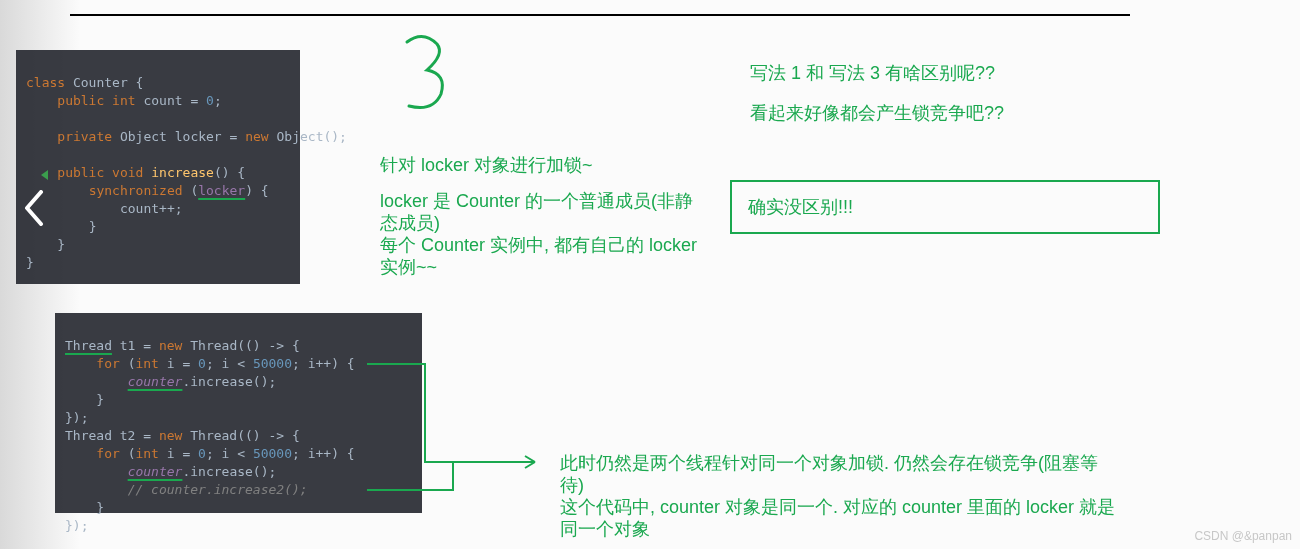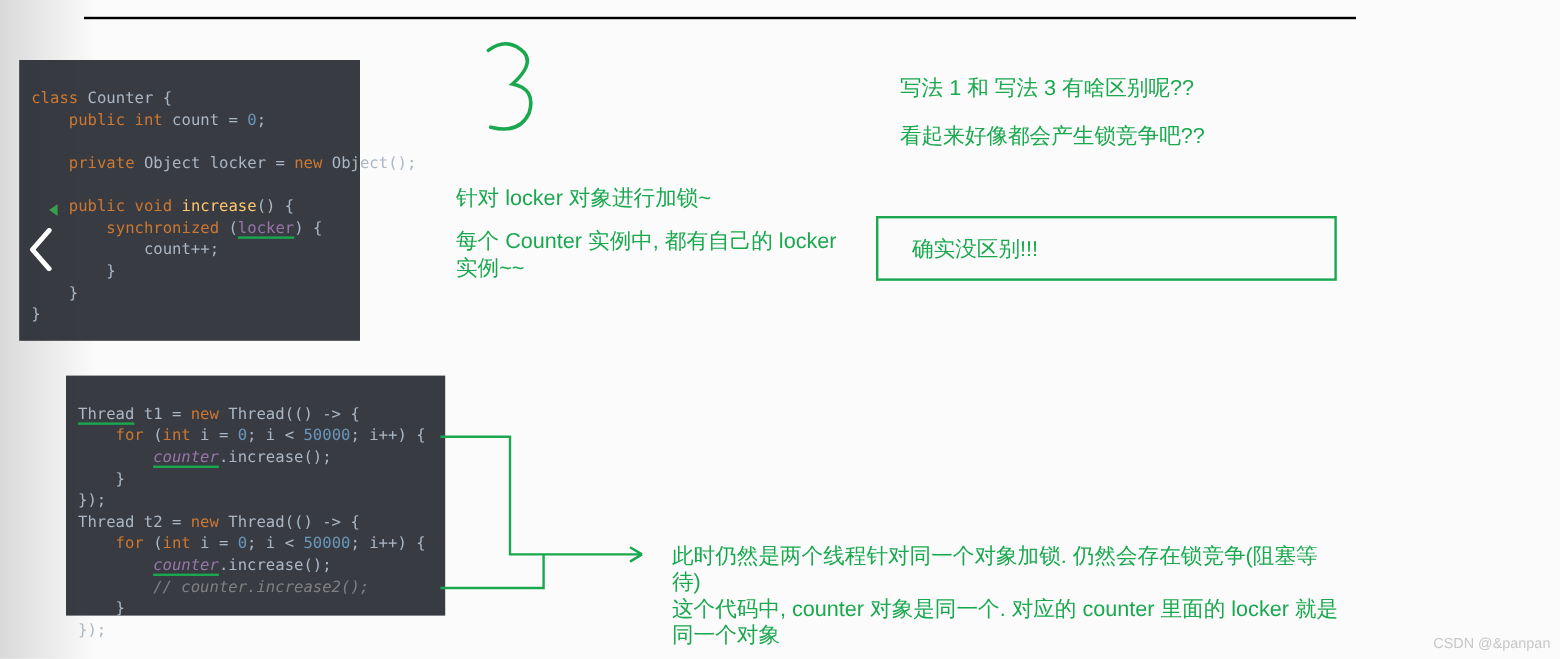--- a/index.html
+++ b/index.html
@@ -24,37 +24,37 @@
     position:absolute;
     background:rgba(40,42,50,.92);
     color:#a9b7c6;
     font-family:Consolas,Menlo,monospace;
     font-size:13px;
     line-height:18px;
     padding:6px 10px;
     white-space:pre;
   }
   .code1{ left:16px; top:50px; width:284px; height:234px; }
-  .code2{ left:55px; top:313px; width:316px; height:200px; }
+  .code2{ left:55px; top:313px; width:367px; height:200px; }
   .kw{ color:#cc7832; }
   .num{ color:#6897bb; }
   .fn{ color:#ffc66d; }
   .ident{ color:#9876aa; }
   .cls{ color:#a9b7c6; }
   .cmt{ color:#808080; font-style:italic; }
   .italic{ font-style:italic; }
   .underline-green{ text-decoration:underline; text-decoration-color:#1aa84f; text-decoration-thickness:2px; text-underline-offset:3px; }
   .underline-green2{ text-decoration:underline; text-decoration-color:#1aa84f; text-decoration-thickness:2px; text-underline-offset:3px; }
   
   .g{ color:#1aa84f; font-size:18px; line-height:22px; }
   .annot-block{ position:absolute; }
   .boxed{
     border:2px solid #1aa84f;
-    padding:14px 28px;
-    width:384px;
+    padding:14px 16px;
+    width:430px;
   }
   
   .big3-svg{ position:absolute; left:395px; top:28px; }
   
   .prev-arrow{
     position:absolute; left:20px; top:188px;
     width:28px; height:40px;
     display:flex; align-items:center; justify-content:center;
     pointer-events:none;
   }
@@ -100,20 +100,21 @@
 
 <div class="prev-arrow">
   <svg width="22" height="36">
       <path d="M18 2 L4 18 L18 34" fill="none" stroke="#fff" stroke-width="4" stroke-linecap="round" stroke-linejoin="round"></path>
     </svg>
 </div>
 
 <div class="annot-block g" style="left:380px; top:154px; width:330px;">
   <div>针对 locker 对象进行加锁~</div>
   <div style="height:14px;"></div>
+  <div>locker 是 Counter 的一个普通成员(非静态成员)</div>
   <div>每个 Counter 实例中, 都有自己的 locker 实例~~</div>
 </div>
 
 <div class="annot-block g" style="left:750px; top:62px; width:360px;">
   <div>写法 1  和 写法 3 有啥区别呢??</div>
   <div style="height:8px;"></div>
   <div style="height:10px;"></div>
   <div>看起来好像都会产生锁竞争吧??</div>
 </div>
 

